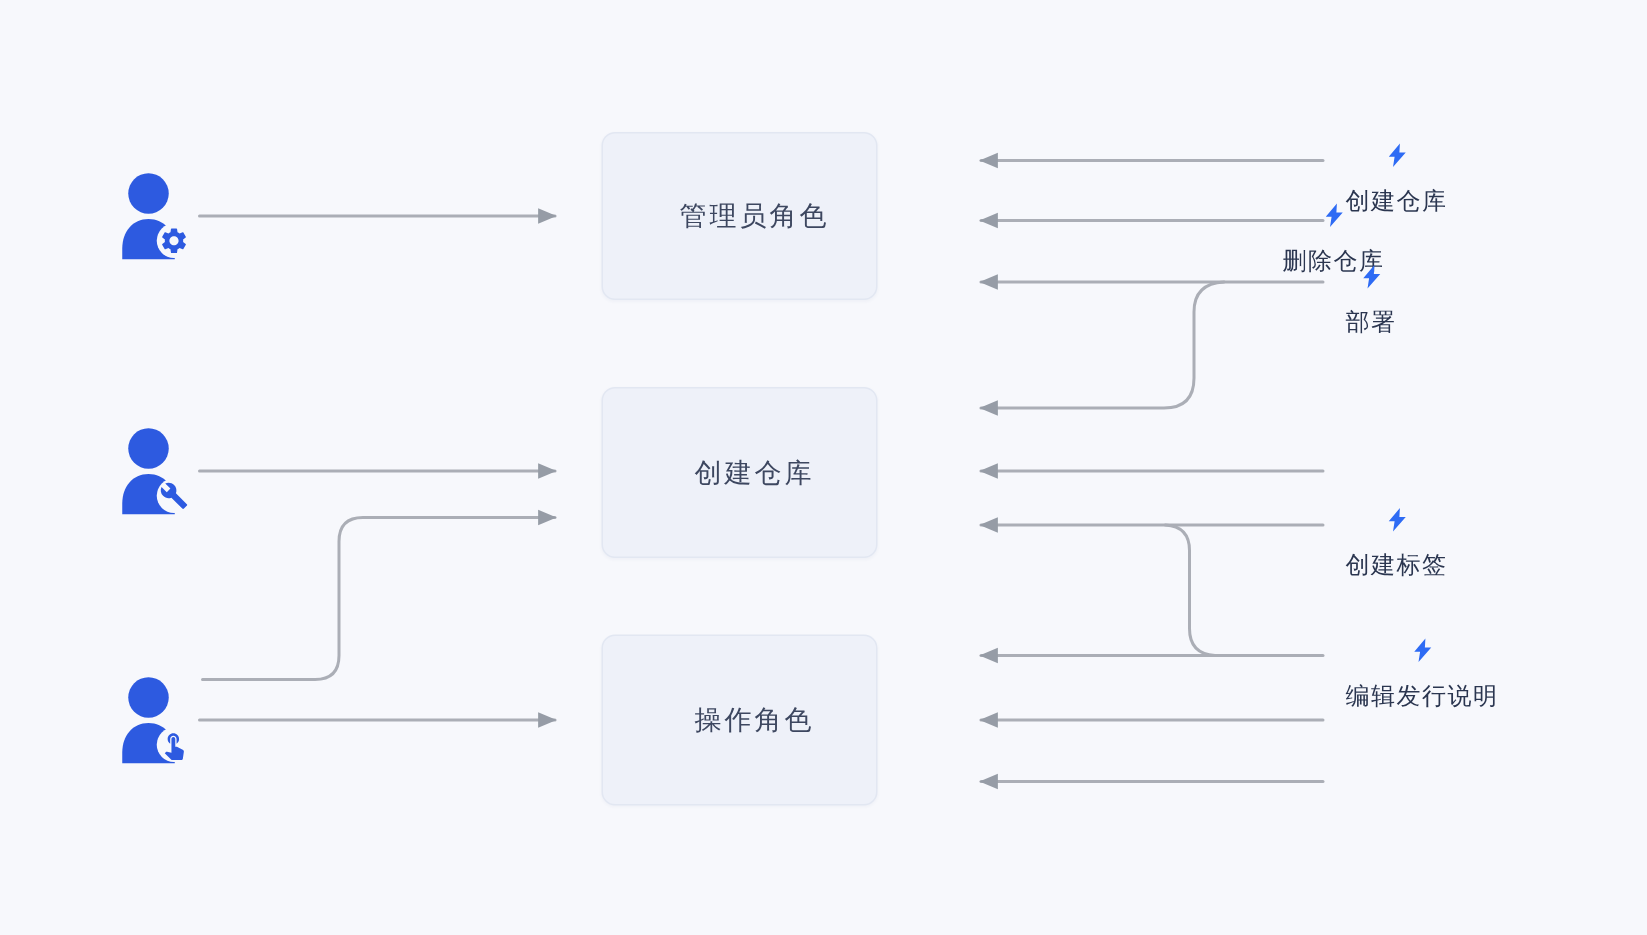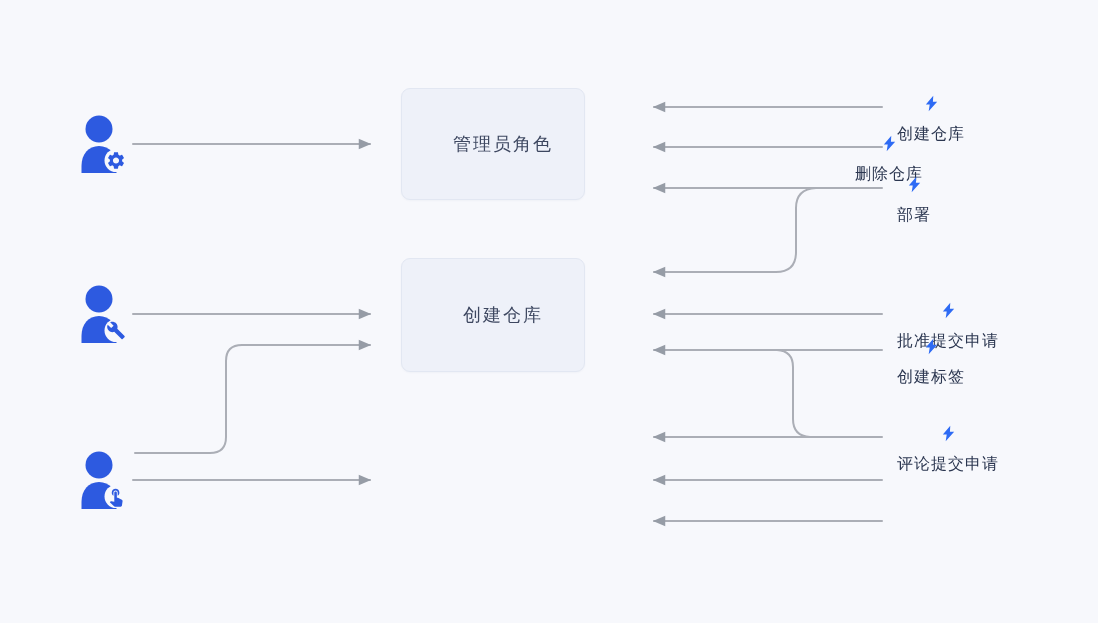--- a/index.html
+++ b/index.html
@@ -100,51 +100,48 @@
       </g>
     </svg>
   </div>
 
   <div class="role-box" style="left:401px;top:88px;height:112px">
     <span>管理员角色</span>
   </div>
   <div class="role-box" style="left:401px;top:258px;height:114px">
     <span>创建仓库</span>
   </div>
+  <div class="role-box" style="left:401px;top:423px;height:114px">
+    <span>操作角色</span>
+  </div>
 
   <div class="action-row" style="left:897px;top:94px">
     <svg class="bolt" width="17" height="19" viewBox="0 0 24 24">
         <path d="M14.5 1 L4 13.5 h5.5 L8 23 L20 9.5 h-6 z" fill="#2e6bf4"></path>
       </svg>
     <span>创建仓库</span>
   </div>
   <div class="action-row" style="left:855px;top:134px">
     <svg class="bolt" width="17" height="19" viewBox="0 0 24 24">
         <path d="M14.5 1 L4 13.5 h5.5 L8 23 L20 9.5 h-6 z" fill="#2e6bf4"></path>
       </svg>
     <span>删除仓库</span>
   </div>
   <div class="action-row" style="left:897px;top:175px">
     <svg class="bolt" width="17" height="19" viewBox="0 0 24 24">
         <path d="M14.5 1 L4 13.5 h5.5 L8 23 L20 9.5 h-6 z" fill="#2e6bf4"></path>
       </svg>
     <span>部署</span>
   </div>
-  <div class="action-row" style="left:897px;top:301px">
-    <svg class="bolt" width="17" height="19" viewBox="0 0 24 24">
-        <path d="M14.5 1 L4 13.5 h5.5 L8 23 L20 9.5 h-6 z" fill="#2e6bf4"></path>
-      </svg>
-    <span>批准提交申请</span>
-  </div>
   <div class="action-row" style="left:897px;top:337px">
     <svg class="bolt" width="17" height="19" viewBox="0 0 24 24">
         <path d="M14.5 1 L4 13.5 h5.5 L8 23 L20 9.5 h-6 z" fill="#2e6bf4"></path>
       </svg>
     <span>创建标签</span>
   </div>
   <div class="action-row" style="left:897px;top:424px">
     <svg class="bolt" width="17" height="19" viewBox="0 0 24 24">
         <path d="M14.5 1 L4 13.5 h5.5 L8 23 L20 9.5 h-6 z" fill="#2e6bf4"></path>
       </svg>
-    <span>评论提交申请</span>
+    <span>编辑发行说明</span>
   </div>
 
 </div>
 
 </body></html>

